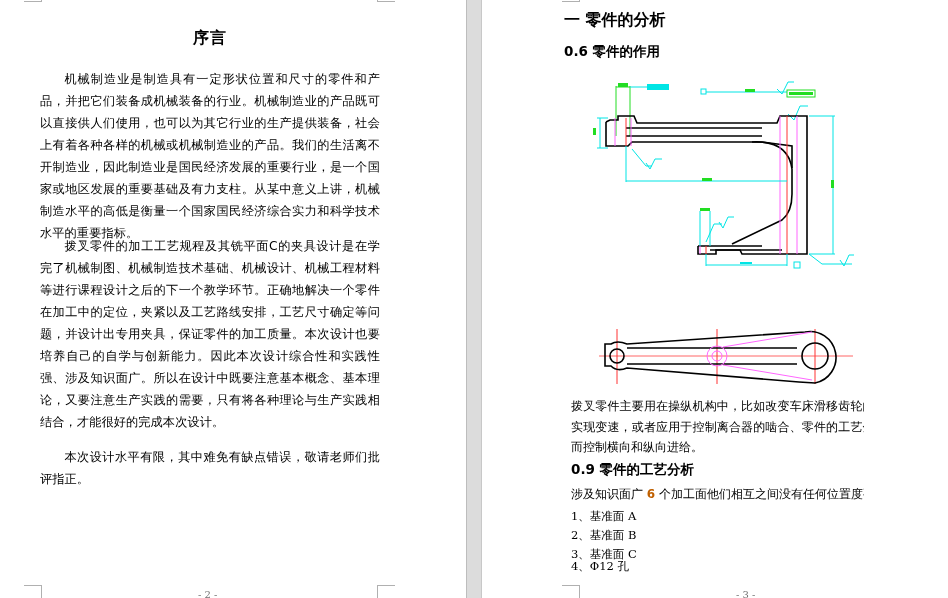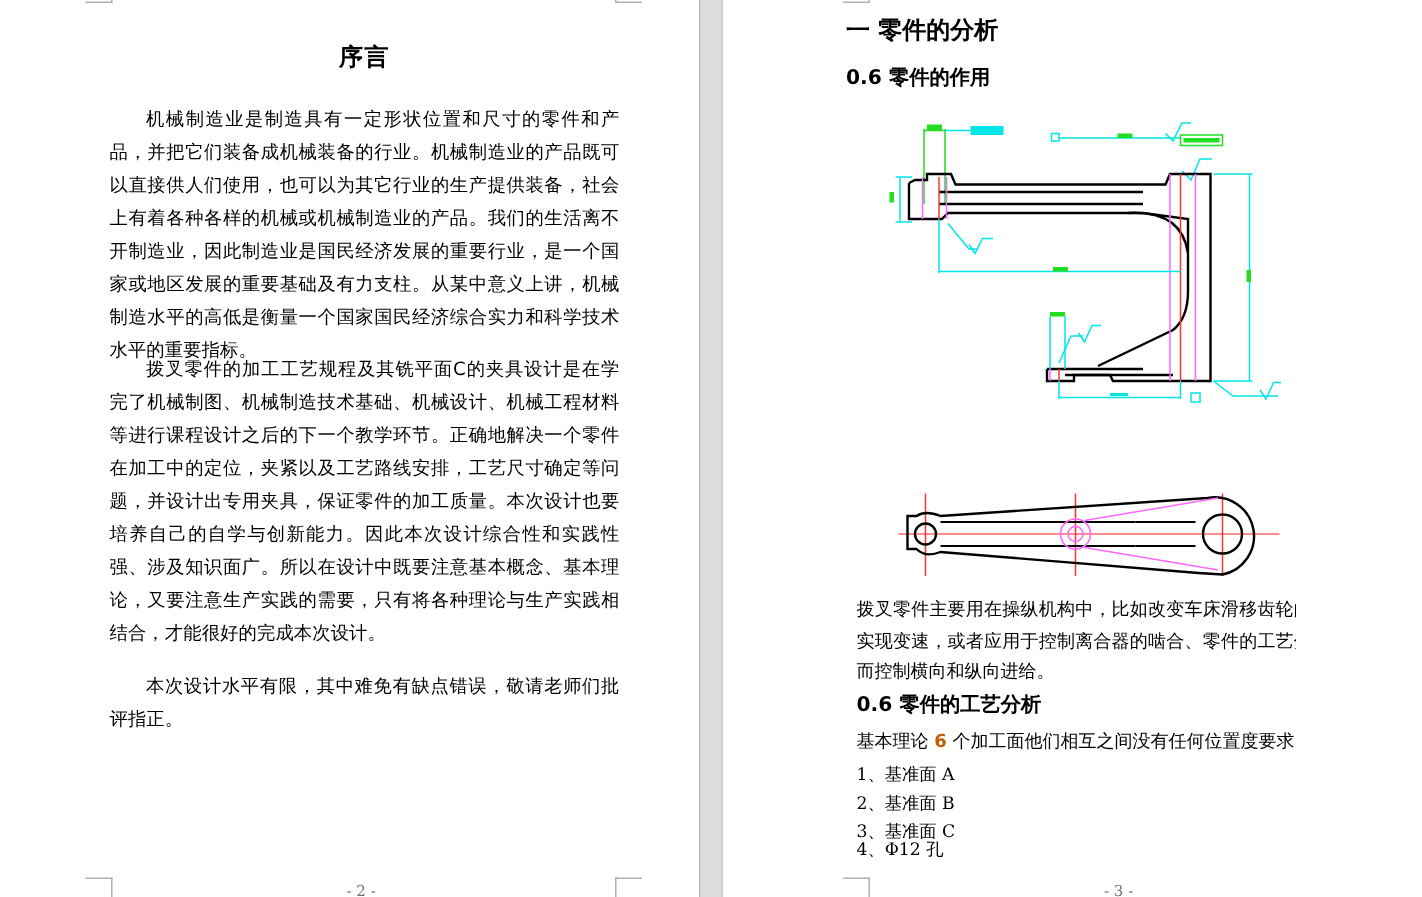--- a/index.html
+++ b/index.html
@@ -3,21 +3,21 @@
   <meta charset="utf-8">
   <style>
     html, body { margin: 0; padding: 0; }
     body {
       width: 948px; height: 598px; overflow: hidden; position: relative;
       background: #ffffff;
       font-family: "DejaVu Sans", "Liberation Sans", sans-serif;
       color: #000;
     }
     .page { position: absolute; top: 0; height: 598px; background: #fff; overflow: hidden; }
-    #page-left { left: 0; width: 524px; margin-left: 33px; }
+    #page-left { left: 0; width: 524px; }
     #page-right { left: 482px; width: 382px; }
     .gutter {
       position: absolute; left: 466px; top: 0; width: 16px; height: 598px;
       background: #dcdcdc; border-left: 1px solid #bdbdbd; border-right: 1px solid #c8c8c8;
       box-sizing: border-box;
     }
     .crop { position: absolute; border-color: #b0b0b0; border-style: solid; width: 17px; height: 12px; }
     .crop.tl { border-width: 0 1px 1px 0; }
     .crop.tr { border-width: 0 0 1px 1px; }
     .crop.bl { border-width: 1px 1px 0 0; }
@@ -155,23 +155,23 @@
     <circle cx="20" cy="30" r="7" fill="none" stroke="#000" stroke-width="1.6"></circle>
     <circle cx="218" cy="30" r="13" fill="none" stroke="#000" stroke-width="1.6"></circle>
     <circle cx="120" cy="30" r="10" fill="none" stroke="#ff66ff"></circle>
     <circle cx="120" cy="30" r="5" fill="none" stroke="#ff66ff"></circle>
     <line x1="126" y1="21" x2="215" y2="6" stroke="#ff66ff"></line>
     <line x1="126" y1="39" x2="215" y2="54" stroke="#ff66ff"></line>
   </svg>
 
   <div class="rpara" style="left:89px; top:396px;">拨叉零件主要用在操纵机构中，比如改变车床滑移齿轮的位置，实现变速，或者应用于控制离合器的啮合、零件的工艺分析，从而控制横向和纵向进给。</div>
 
-  <div class="h2" style="left:89px; top:461px;">0.6   零件的工艺分析</div>
+  <div class="h2" style="left:89px; top:461px;">0.9   零件的工艺分析</div>
 
-  <div class="rpara" style="left:89px; top:484px; width:360px;"><span>基本理论 </span><span class="hl-num">6</span><span> 个加工面他们相互之间没有任何位置度要求。</span></div>
+  <div class="rpara" style="left:89px; top:484px; width:360px;"><span>涉及知识面广 </span><span class="hl-num">6</span><span> 个加工面他们相互之间没有任何位置度要求。</span></div>
 
   <div class="list-item" style="top:508px;">1、基准面 A</div>
   <div class="list-item" style="top:527px;">2、基准面 B</div>
   <div class="list-item" style="top:546px;">3、基准面 C</div>
   <div class="list-item" style="top:558px;">4、Φ12 孔</div>
 
   <div class="crop bl" style="left:80px; top:585px;"></div>
   <div class="crop br" style="left:433px; top:585px;"></div>
   <div class="page-num" style="left:254px;">- 3 -</div>
 </div>

